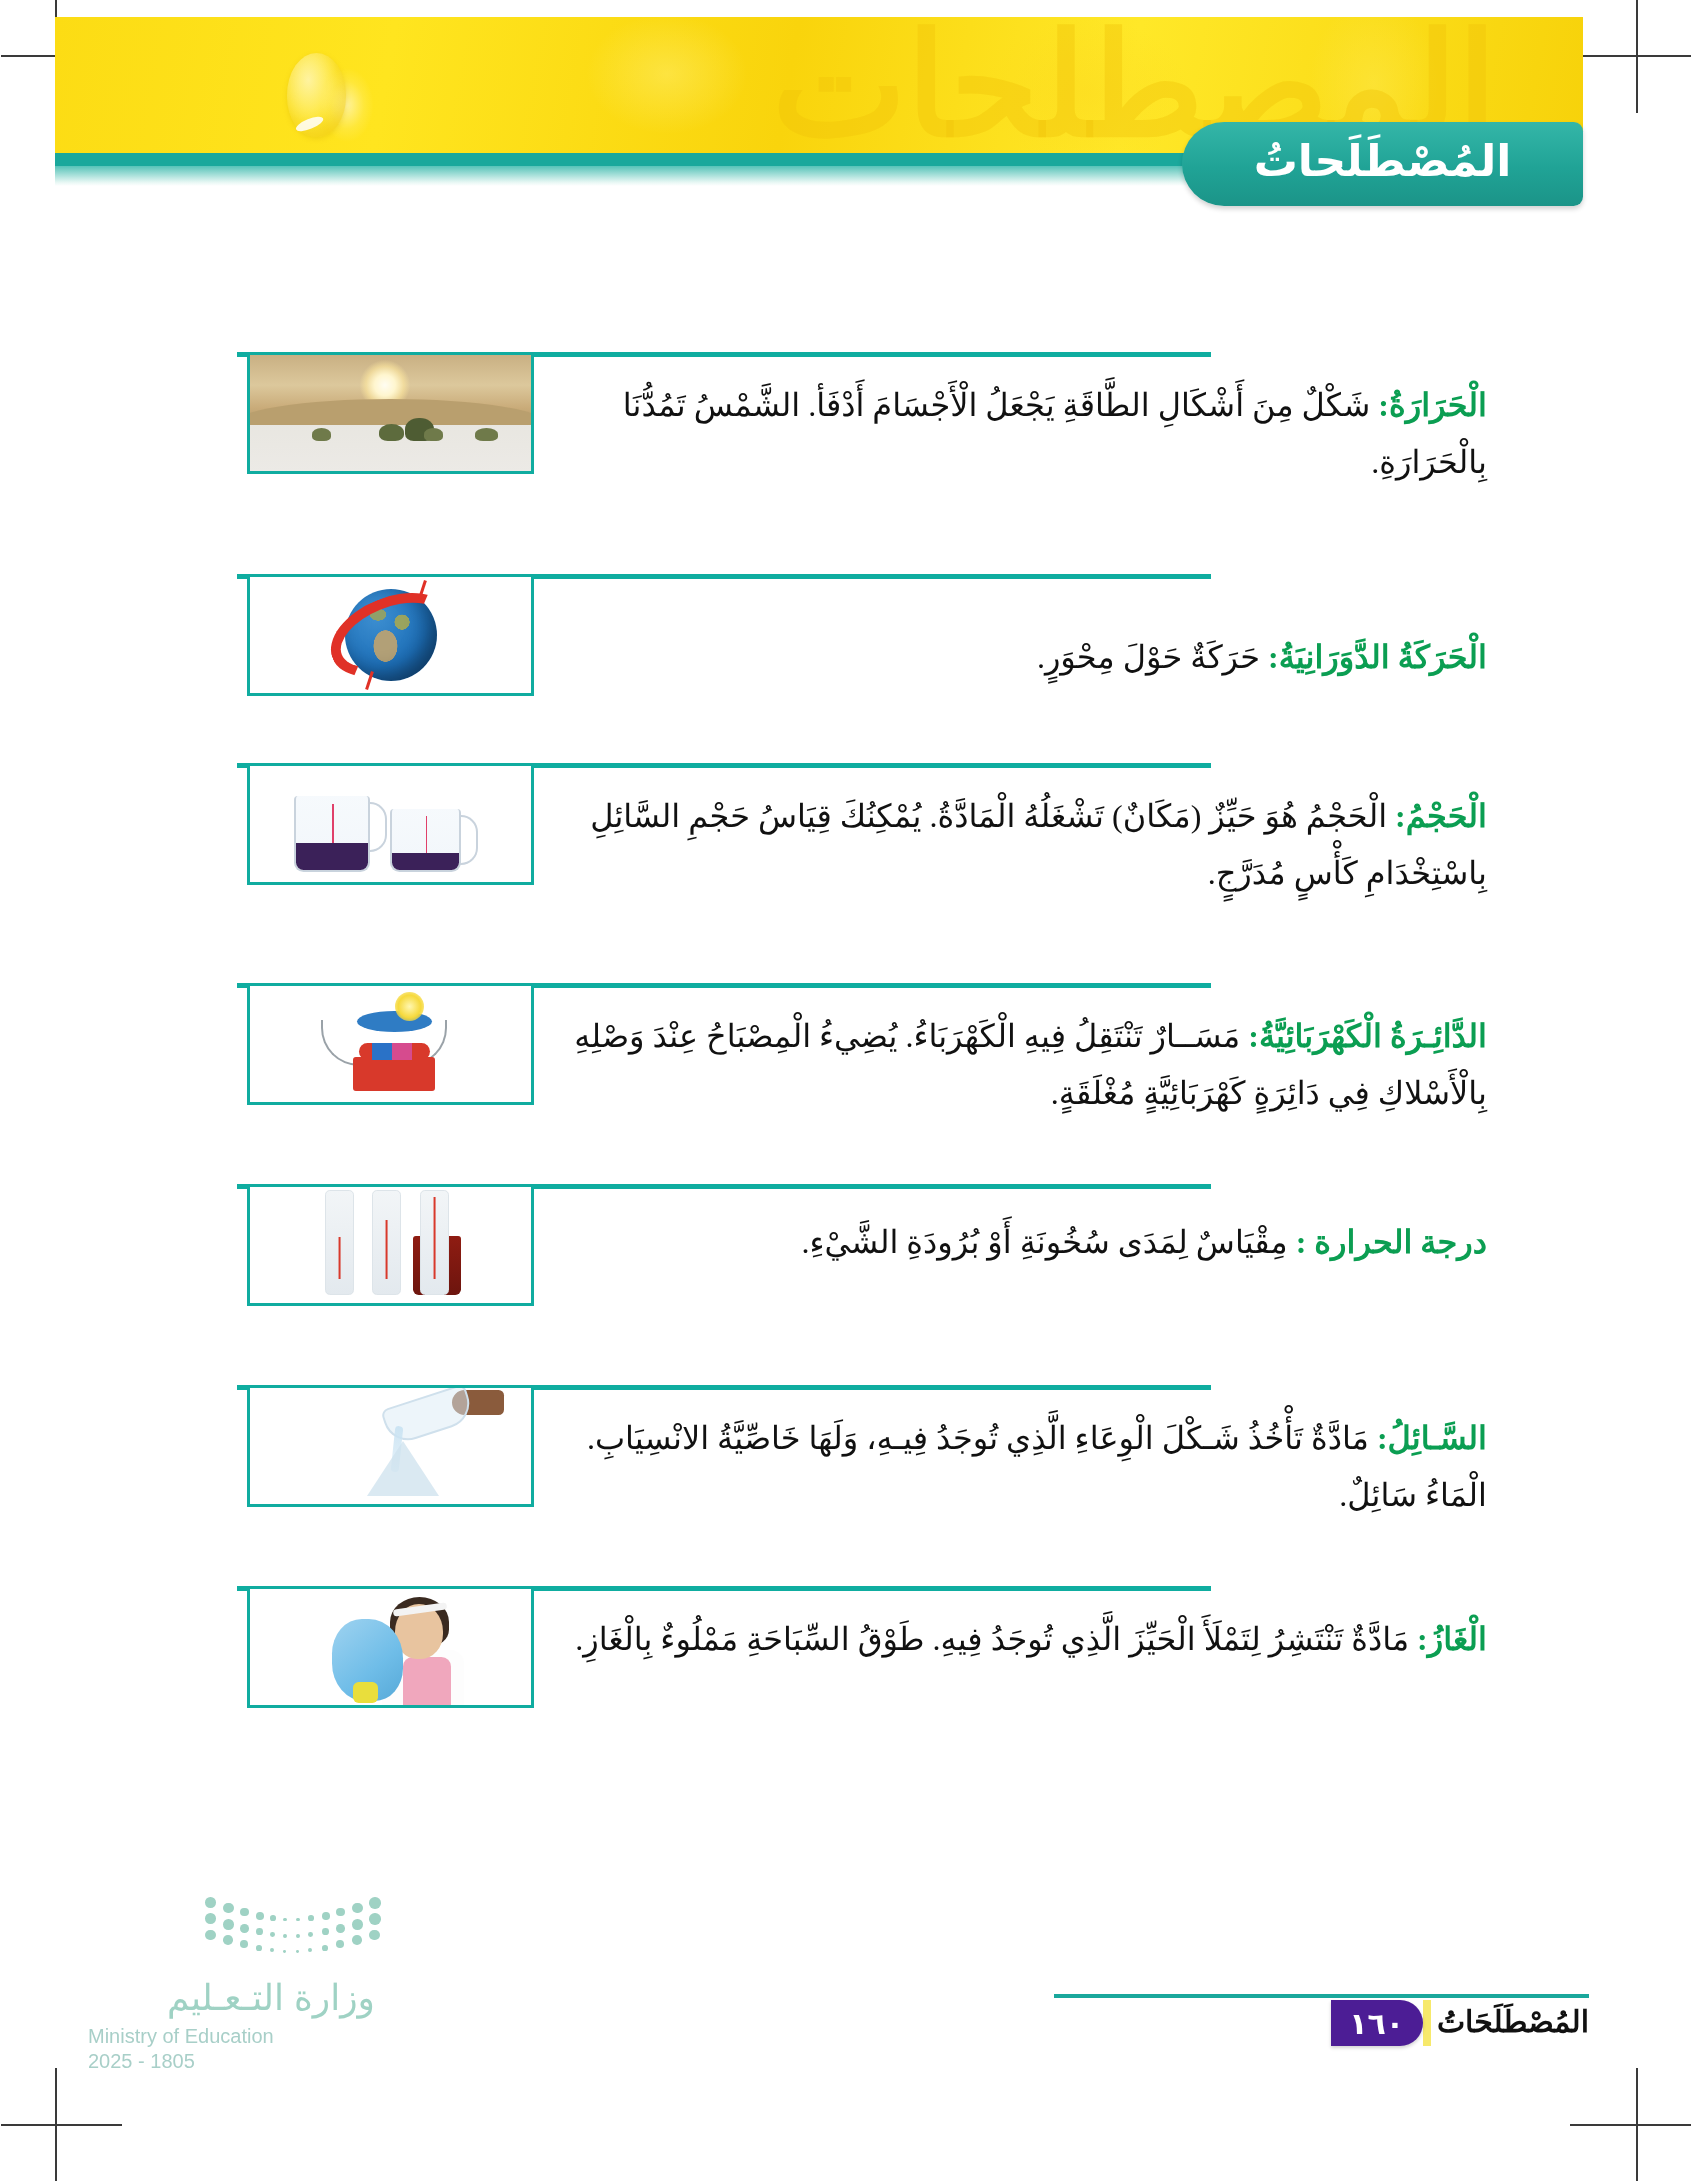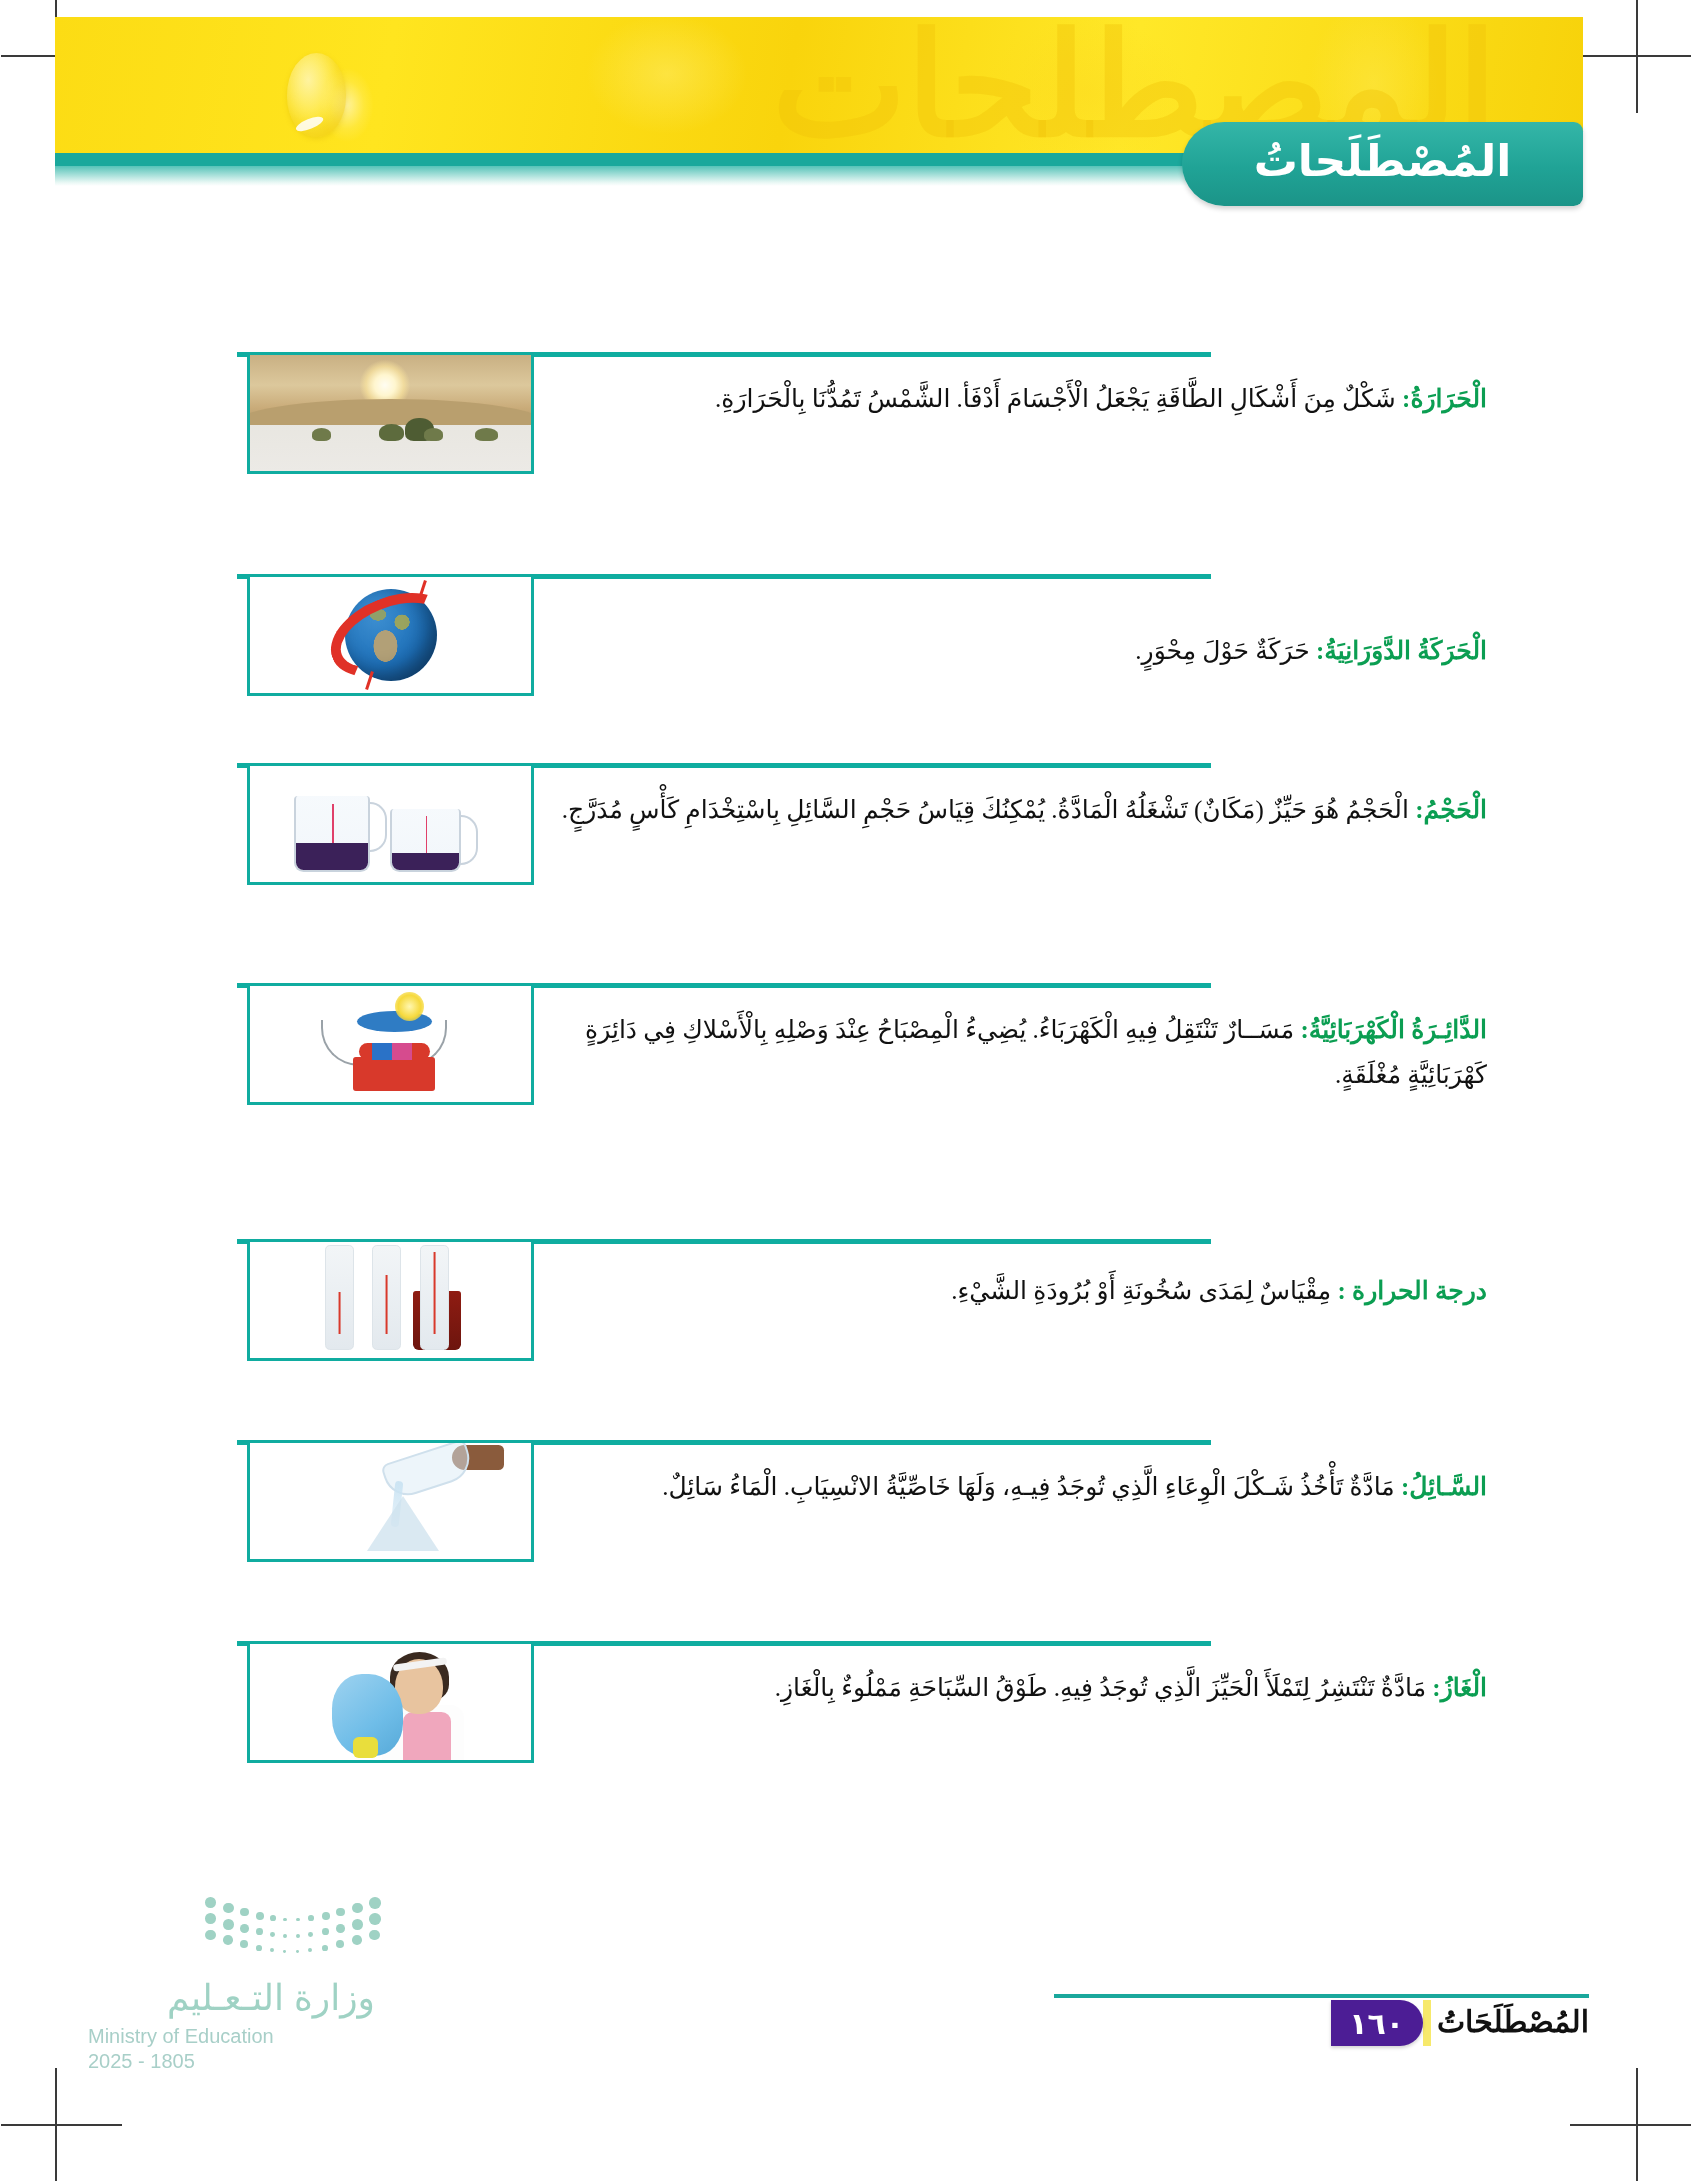--- a/index.html
+++ b/index.html
@@ -83,21 +83,21 @@
   .row { position:relative; display:flex; flex-direction:row; }
   .rule {
     position:absolute; left:0; top:0; width:974px; height:4.8px;
     background:#0fada0;
   }
   .txt-cell {
     width:974px; padding:25px 21px 9.6px 9.6px;
     text-align:right; direction:rtl;
   }
   .txt-cell p {
-    font-size:25px; line-height:1.78; color:#111;
+    font-size:32px; line-height:1.78; color:#111;
     font-family:"Liberation Serif","DejaVu Serif",serif;
     font-weight:bold;
     text-align:right;
   }
   .term { color:#0b9e52; font-weight:bold; }
   .defn { color:#111; font-weight:normal; }
 
   .img-cell { width:297px; display:flex; align-items:flex-start; justify-content:flex-start; }
   .thumb {
     width:287px; height:122px; border:3.8px solid #10aca0;
@@ -364,21 +364,21 @@
           </div>
           <div class="cup c2">
             <div class="scale"></div>
             <div class="liq"></div>
             <div class="handle"></div>
           </div>
         </div>
       </div>
     </div>
 
-    <div class="row" style="height:256px;">
+    <div class="row" style="height:201px;">
       <div class="rule"></div>
       <div class="txt-cell">
         <p><span class="term">الدَّائِـرَةُ الْكَهْرَبَائِيَّةُ</span><span class="term">: </span><span class="defn">مَسَــارٌ تَنْتَقِلُ فِيهِ الْكَهْرَبَاءُ. يُضِيءُ الْمِصْبَاحُ عِنْدَ وَصْلِهِ بِالْأَسْلاكِ فِي دَائِرَةٍ كَهْرَبَائِيَّةٍ مُغْلَقَةٍ.</span></p>
       </div>
       <div class="img-cell">
         <div class="thumb t-circuit">
           <div class="wire w1"></div>
           <div class="wire w2"></div>
           <div class="base"></div>
           <div class="bulb"></div>

